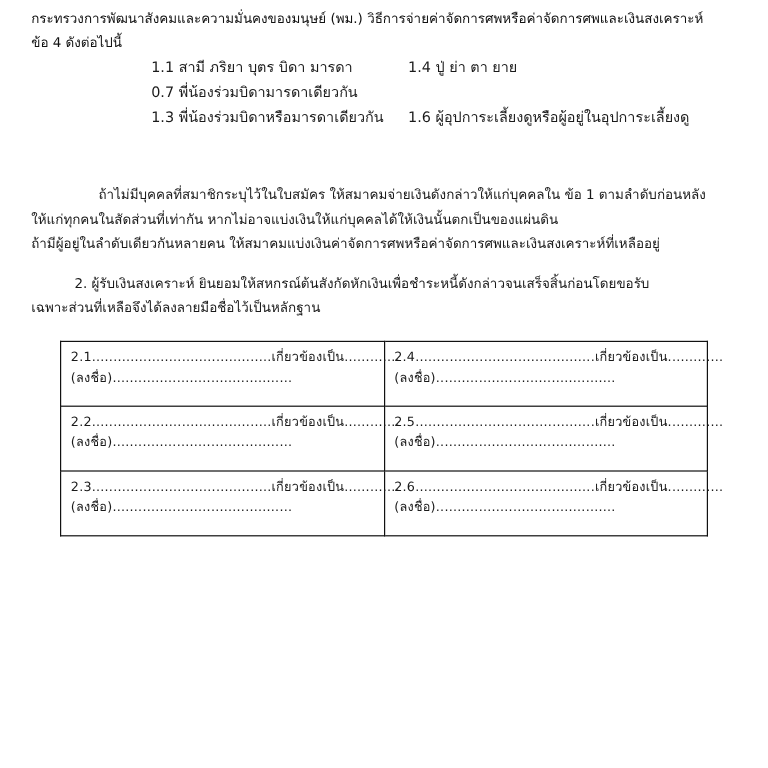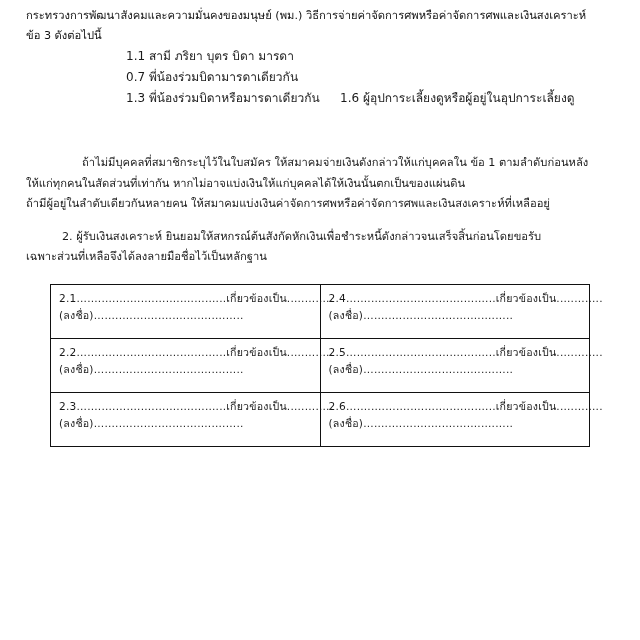--- a/index.html
+++ b/index.html
@@ -87,24 +87,25 @@
     letter-spacing: 0.2px;
   }
 </style>
 </head>
 <body>
 
 <div class="page">
   <div class="doc-body">
 
     <div class="line">กระทรวงการพัฒนาสังคมและความมั่นคงของมนุษย์ (พม.) วิธีการจ่ายค่าจัดการศพหรือค่าจัดการศพและเงินสงเคราะห์</div>
-    <div class="line">ข้อ 3 ดังต่อไปนี้</div>
+    <div class="line">ข้อ 4 ดังต่อไปนี้</div>
 
     <div class="subrow">
       <div class="c1">1.1  สามี ภริยา บุตร บิดา มารดา</div>
+      <div class="c2">1.4  ปู่ ย่า ตา ยาย</div>
     </div>
     <div class="subrow">
       <div class="c1">0.7  พี่น้องร่วมบิดามารดาเดียวกัน</div>
     </div>
     <div class="subrow">
       <div class="c1">1.3  พี่น้องร่วมบิดาหรือมารดาเดียวกัน</div>
       <div class="c2">1.6  ผู้อุปการะเลี้ยงดูหรือผู้อยู่ในอุปการะเลี้ยงดู</div>
     </div>
 
     <div class="para ind">ถ้าไม่มีบุคคลที่สมาชิกระบุไว้ในใบสมัคร ให้สมาคมจ่ายเงินดังกล่าวให้แก่บุคคลใน ข้อ 1 ตามลำดับก่อนหลัง</div>

